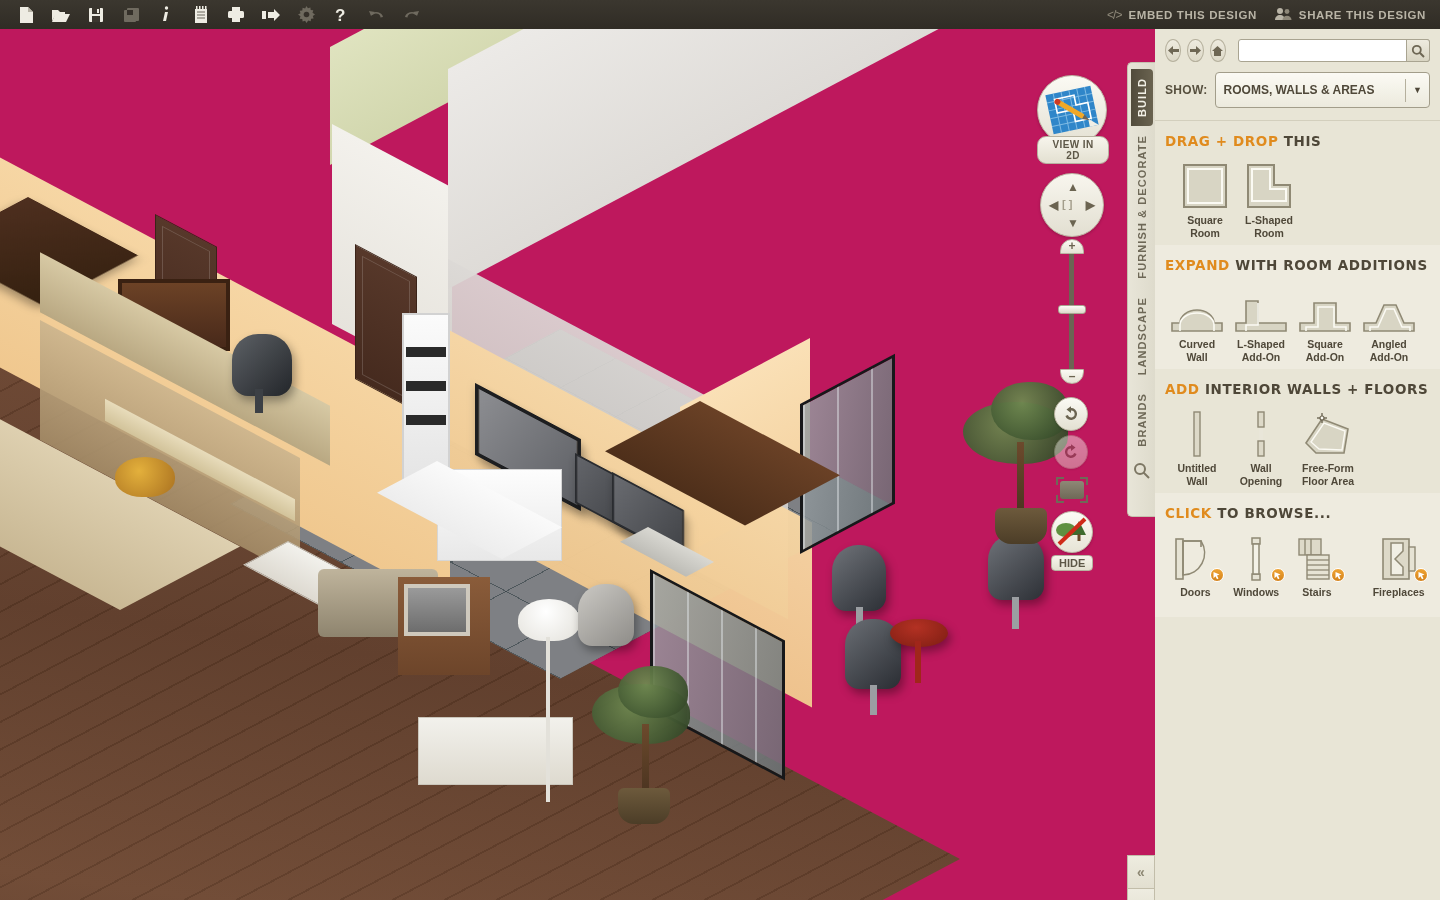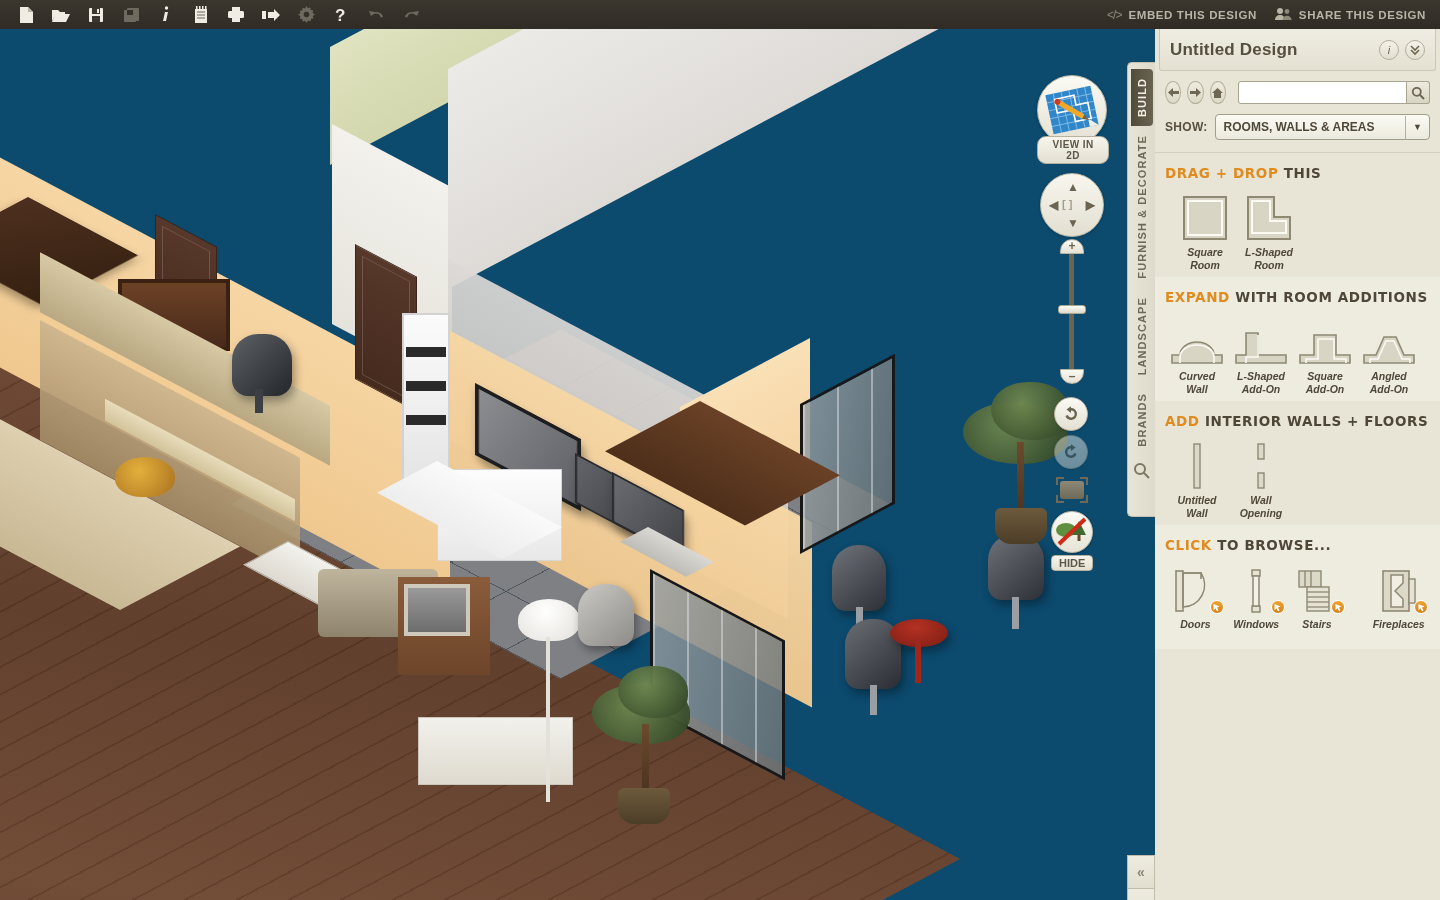--- a/index.html
+++ b/index.html
@@ -49,21 +49,21 @@
     color: #a9a392; font-size: 19px; line-height: 14px; font-weight: bold; cursor: pointer;
   }
   .tabstrip-fade {
     position: absolute; top: 0; left: 130px; right: 0; height: 33px;
     background: linear-gradient(to right, #e4e1d3, #cecbb8 40%, #c8c5b2);
   }
 
   
   .canvas {
     position: absolute; top: 29px; left: 0; width: 1155px; height: 871px;
-    overflow: hidden; background: #0c4a6e;
+    overflow: hidden; background: #be185d;
   }
   .scene { position: absolute; inset: 0; }
 
   
   .slab {
     position: absolute; width: 1000px; height: 560px; left: -40px; top: 300px;
     background: linear-gradient(150deg, #6b4530 0%, #5d3b28 35%, #6e4832 70%, #5a3a27 100%);
     transform: matrix(1, .53, -1, .53, 0, 0);
     transform-origin: 0 0;
   }
@@ -270,38 +270,38 @@
     background: linear-gradient(#eeebdf, #d9d5c3); border: 1px solid #a9a491;
     border-radius: 0 3px 3px 0; display: flex; align-items: center; justify-content: center;
     color: #6e6754; cursor: pointer;
   }
   .show-row {
     padding: 10px 10px 12px; display: flex; align-items: center; gap: 7px;
     border-bottom: 1px solid #d3cfbd;
   }
   .show-label { font-size: 12px; font-weight: bold; color: #57503f; letter-spacing: .3px; }
   .show-select {
-    flex: 1; height: 26px; border: 1px solid #a29d8a; border-radius: 4px;
+    flex: 1; height: 36px; border: 1px solid #a29d8a; border-radius: 4px;
     background: linear-gradient(#fbfaf4, #eceadd);
     display: flex; align-items: center; padding-left: 8px;
     font-size: 12px; font-weight: bold; color: #4f4839; cursor: pointer;
   }
   .show-caret {
     margin-left: auto; width: 24px; height: 23px; border-left: 1px solid #b5b09d;
     display: flex; align-items: center; justify-content: center; color: #4f4839; font-size: 9px;
   }
 
   .section { padding: 12px 10px 6px; }
   .section.alt { background: #eeebdf; }
   .sect-title {
     font-size: 13.5px; font-weight: bold; letter-spacing: .6px; margin-bottom: 10px;
     color: #4e4738; font-family: "DejaVu Sans", sans-serif;
   }
   .sect-title .hl { color: #e08b1e; }
-  .items { display: flex; align-items: flex-start; font-style: italic; }
+  .items { display: flex; align-items: flex-start; }
   .item { text-align: center; cursor: pointer; }
   .item-ico {
     height: 50px; display: flex; align-items: flex-end; justify-content: center;
     margin-bottom: 5px; position: relative;
   }
   .item-label {
     font-size: 10.5px; line-height: 12.5px; color: #4f4839; font-weight: bold;
   }
   .badge {
     position: absolute; right: 2px; bottom: -1px; width: 14px; height: 14px;
@@ -655,33 +655,20 @@
     <div class="vtab">BRANDS</div>
     <div class="vtab-search">
       <svg width="17" height="17" viewBox="0 0 17 17">
           <circle cx="7" cy="7" r="5" fill="none" stroke="#7d7764" stroke-width="2"></circle>
           <line x1="10.5" y1="10.5" x2="16" y2="16" stroke="#7d7764" stroke-width="2"></line>
         </svg>
     </div>
   </div>
 
   <div class="panel">
-    <div class="panel-head">
-      <div class="panel-title">Untitled Design</div>
-      <div class="panel-head-btns">
-        <div class="circ-btn">
-            <em>i</em>
-          </div>
-        <div class="circ-btn">
-          <svg width="12" height="12" viewBox="0 0 12 12">
-              <path d="M2 2l4 4 4-4M2 6l4 4 4-4" fill="none" stroke="#6d6653" stroke-width="1.6"></path>
-            </svg>
-        </div>
-      </div>
-    </div>
 
     <div class="panel-nav">
       <div class="nav-btn">
         <svg width="13" height="11" viewBox="0 0 13 11">
             <path d="M6 1L1 5.5 6 10V7h6V4H6z" fill="#6e6754"></path>
           </svg>
       </div>
       <div class="nav-btn">
         <svg width="13" height="11" viewBox="0 0 13 11">
             <path d="M7 1l5 4.5L7 10V7H1V4h6z" fill="#6e6754"></path>
@@ -804,20 +791,35 @@
         <div class="item" style="width:64px;">
           <div class="item-ico">
             <svg width="12" height="46" viewBox="0 0 12 46">
                 <rect x="3" y="1" width="6" height="15" fill="#ddd9c8" stroke="#8f8974" stroke-width="1.4"></rect>
                 <rect x="3" y="30" width="6" height="15" fill="#ddd9c8" stroke="#8f8974" stroke-width="1.4"></rect>
                 <rect x="4" y="17" width="4" height="12" fill="#e9e6d9"></rect>
               </svg>
           </div>
           <div class="item-label">Wall</div>
           <div class="item-label">Opening</div>
+        </div>
+        <div class="item" style="width:70px;">
+          <div class="item-ico">
+            <svg width="52" height="46" viewBox="0 0 52 46">
+                <path d="M14 42L4 32 20 8l26 10-4 24z" fill="#d8d5c4" stroke="#8f8974" stroke-width="1.6"></path>
+                <path d="M17 38L9 31 22 12l21 8-3 19z" fill="none" stroke="#fbfaf3" stroke-width="1.4"></path>
+                <g stroke="#6e6754" stroke-width="1.4">
+                  <line x1="20" y1="2" x2="20" y2="12"></line>
+                  <line x1="15" y1="7" x2="25" y2="7"></line>
+                </g>
+                <circle cx="20" cy="7" r="2" fill="#fbfaf3" stroke="#6e6754" stroke-width="1.2"></circle>
+              </svg>
+          </div>
+          <div class="item-label">Free-Form</div>
+          <div class="item-label">Floor Area</div>
         </div>
       </div>
     </div>
 
     <div class="section alt" style="padding-bottom:18px;">
       <div class="sect-title">
         <span class="hl">CLICK</span><span> TO BROWSE...</span>
       </div>
       <div class="items">
         <div class="item" style="width:64px;">

